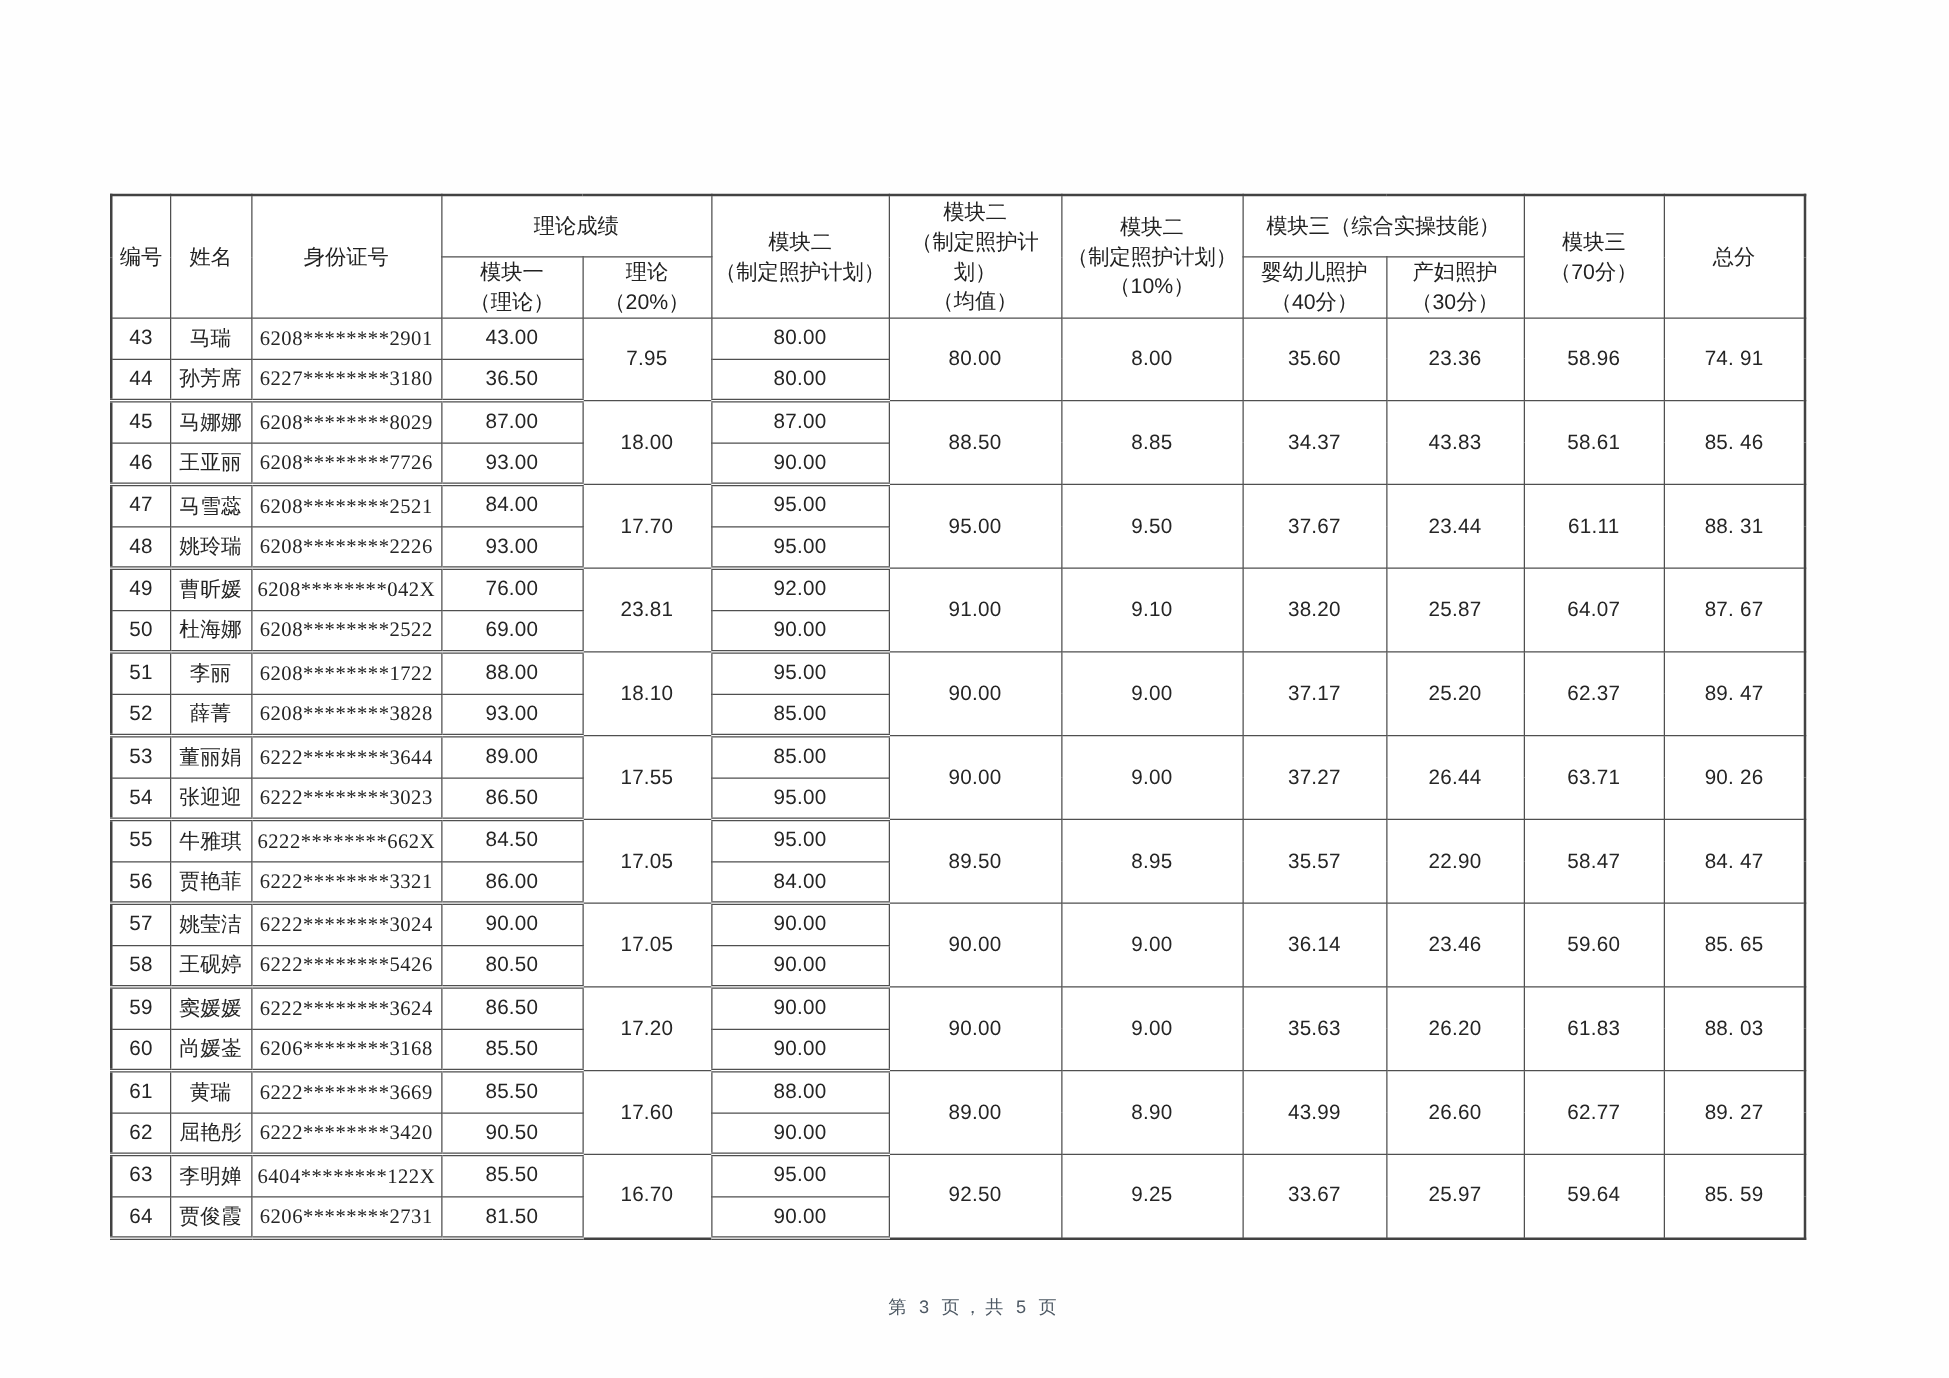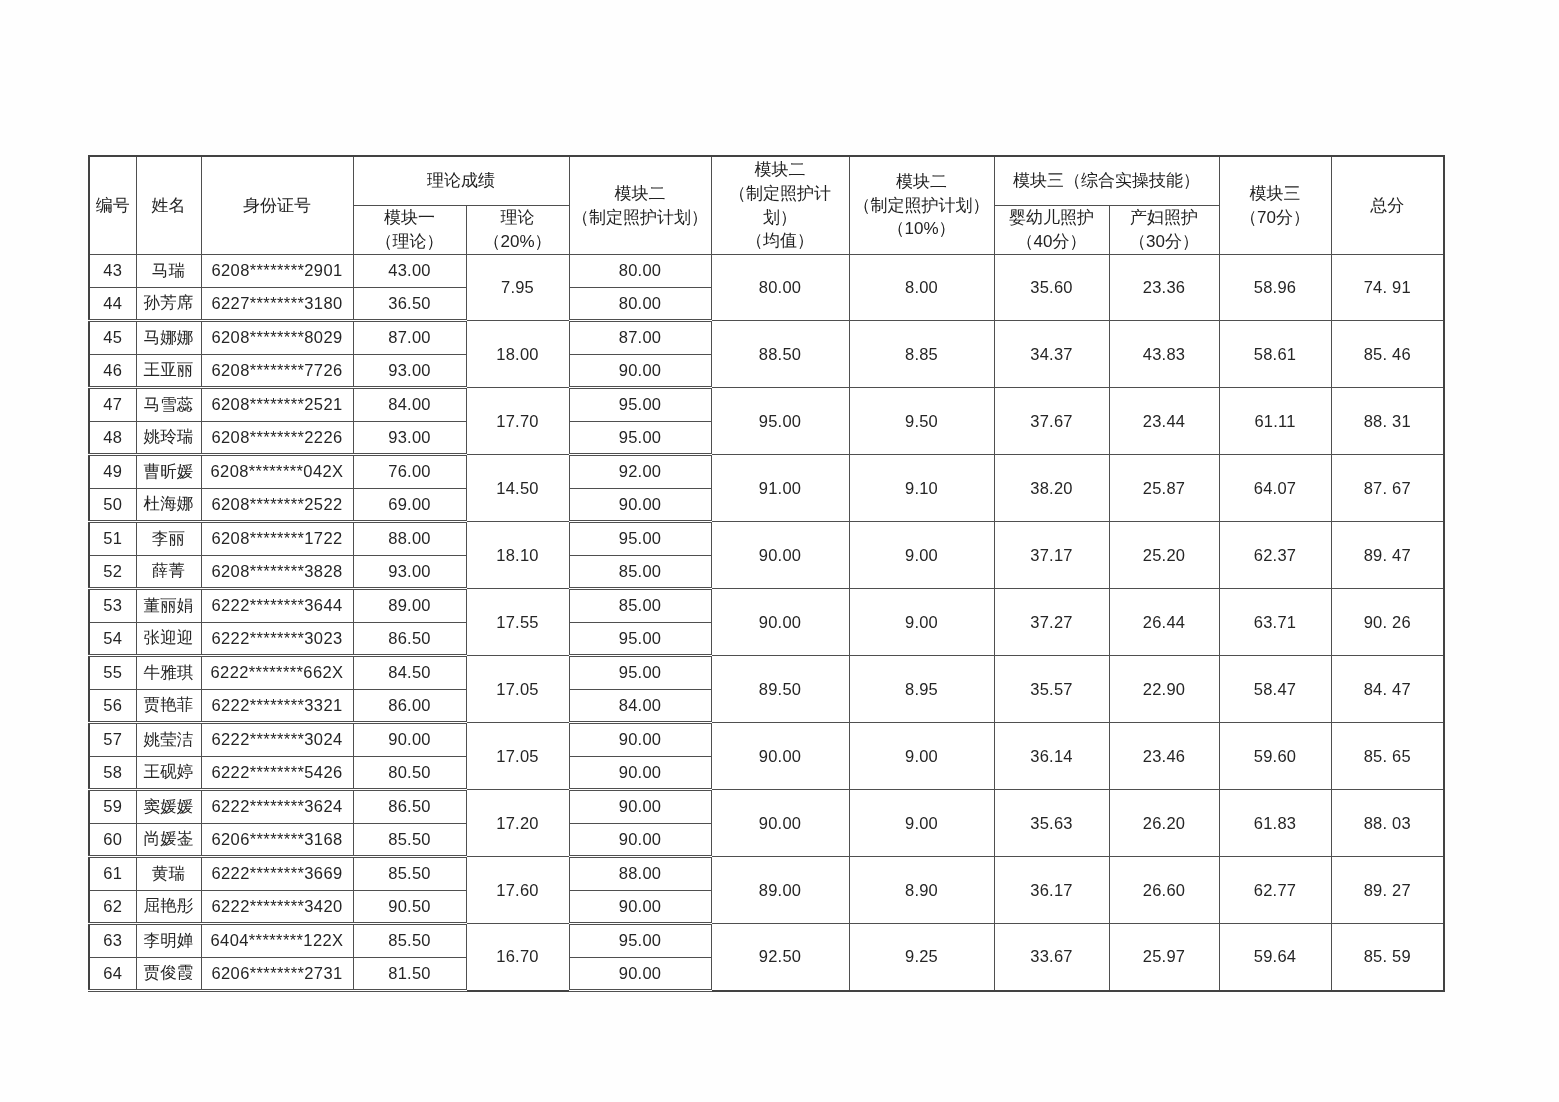--- a/index.html
+++ b/index.html
@@ -31,21 +31,21 @@
   thead tr.h1 th{height:48px;}
   thead tr.h2 th{height:48px;}
   thead tr.h1 th[rowspan]{height:auto;}
   tbody td{
     font-size:16.5px;
     height:31.5px;
     color:#252525;
     letter-spacing:.2px;
   }
   tbody tr.pair-end td{border-bottom:3px double #4f4f4f;text-align:center;}
-  tbody td.id-cell{letter-spacing:.4px;}
+  tbody td.id-cell{letter-spacing:.4px;font-family:Liberation Serif, serif;}
   .footer{
     position:absolute;left:0;width:100%;top:1036px;
     text-align:center;
     font-size:14.5px;color:#4d5863;letter-spacing:3px;
   }
 </style>
 </head>
 <body>
 
 <div class="page">
@@ -157,21 +157,21 @@
             <td>姚玲瑞</td>
             <td class="id-cell">6208********2226</td>
             <td>93.00</td>
             <td>95.00</td>
           </tr>
           <tr>
             <td>49</td>
             <td>曹昕媛</td>
             <td class="id-cell">6208********042X</td>
             <td>76.00</td>
-            <td rowspan="2">14.50</td>
+            <td rowspan="2">23.81</td>
             <td>92.00</td>
             <td rowspan="2">91.00</td>
             <td rowspan="2">9.10</td>
             <td rowspan="2">38.20</td>
             <td rowspan="2">25.87</td>
             <td rowspan="2">64.07</td>
             <td rowspan="2">87. 67</td>
           </tr>
           <tr class="pair-end">
             <td>50</td>
@@ -287,21 +287,21 @@
           </tr>
           <tr>
             <td>61</td>
             <td>黄瑞</td>
             <td class="id-cell">6222********3669</td>
             <td>85.50</td>
             <td rowspan="2">17.60</td>
             <td>88.00</td>
             <td rowspan="2">89.00</td>
             <td rowspan="2">8.90</td>
-            <td rowspan="2">36.17</td>
+            <td rowspan="2">43.99</td>
             <td rowspan="2">26.60</td>
             <td rowspan="2">62.77</td>
             <td rowspan="2">89. 27</td>
           </tr>
           <tr class="pair-end">
             <td>62</td>
             <td>屈艳彤</td>
             <td class="id-cell">6222********3420</td>
             <td>90.50</td>
             <td>90.00</td>
@@ -323,13 +323,14 @@
           <tr class="pair-end">
             <td>64</td>
             <td>贾俊霞</td>
             <td class="id-cell">6206********2731</td>
             <td>81.50</td>
             <td>90.00</td>
           </tr>
         </tbody>
     </table>
   </div>
+  <div class="footer">第 3 页，共 5 页</div>
 </div>
 
 </body></html>

